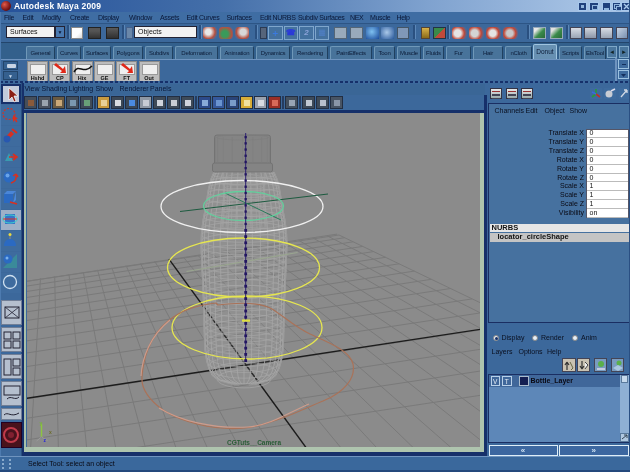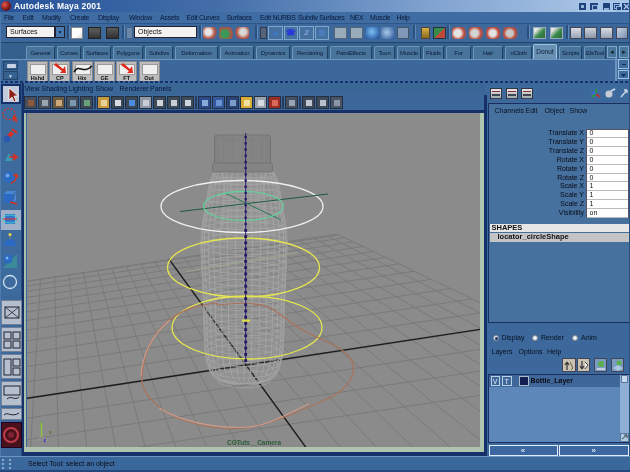--- a/index.html
+++ b/index.html
@@ -3,21 +3,21 @@
 <style>
 html,body{margin:0;padding:0;}
 #root{position:relative;width:630px;height:472px;background:#3c689b;overflow:hidden;font-family:"Liberation Sans",sans-serif;}
 #root div{overflow:visible;}
 svg{display:block;}
 </style></head>
 <body>
 <div id="root">
 <div style="position:absolute;left:0px;top:0px;width:630px;height:12px;background:linear-gradient(90deg,#26529a 0%,#446fa9 35%,#7fa2cf 68%,#a6c2e4 93%);"></div>
 <div style="position:absolute;left:1px;top:1px;width:10px;height:10px;background:radial-gradient(circle at 35% 35%,#e05a4a,#7a1515 60%,#3a0808);border-radius:5px;"></div>
-<div style="position:absolute;left:14px;top:0px;width:200px;height:12px;font:bold 8.5px &quot;Liberation Sans&quot;,sans-serif;color:#fff;line-height:12px;letter-spacing:0.2px;">Autodesk Maya 2001</div>
+<div style="position:absolute;left:14px;top:0px;width:200px;height:12px;font:bold 8.5px &quot;Liberation Sans&quot;,sans-serif;color:#fff;line-height:12px;letter-spacing:0.2px;">Autodesk Maya 2009</div>
 <div style="position:absolute;left:577.5px;top:1.5px;width:9.5px;height:9px;background:#20407c;border:1px solid #a8c8ec;box-sizing:border-box;">
       <div style="position:absolute;left:2px;top:2.5px;width:3.5px;height:2.5px;background:#90b4dc;"></div>
     </div>
 <div style="position:absolute;left:589px;top:1.5px;width:9.5px;height:9px;background:#20407c;border:1px solid #a8c8ec;box-sizing:border-box;">
       <div style="position:absolute;left:2px;top:2px;width:4px;height:3.5px;border:1px solid #90b4dc;"></div>
     </div>
 <div style="position:absolute;left:601.5px;top:1.5px;width:9.5px;height:9px;background:#20407c;border:1px solid #a8c8ec;box-sizing:border-box;">
       <div style="position:absolute;left:1.5px;top:5.5px;width:4.5px;height:1.5px;background:#90b4dc;"></div>
     </div>
 <div style="position:absolute;left:611.5px;top:1.5px;width:9.5px;height:9px;background:#20407c;border:1px solid #a8c8ec;box-sizing:border-box;">
@@ -585,21 +585,21 @@
 <div style="position:absolute;left:489px;top:173.54999999999998px;width:95px;height:8.87px;font:7px &quot;Liberation Sans&quot;,sans-serif;color:#0a0a14;text-align:right;line-height:8.9px;">Rotate Z</div>
 <div style="position:absolute;left:586.5px;top:173.54999999999998px;width:41px;height:8.87px;font:7px &quot;Liberation Sans&quot;,sans-serif;color:#111;line-height:8.9px;padding-left:3px;border-bottom:1px solid #bbb;box-sizing:border-box;">0</div>
 <div style="position:absolute;left:489px;top:182.42px;width:95px;height:8.87px;font:7px &quot;Liberation Sans&quot;,sans-serif;color:#0a0a14;text-align:right;line-height:8.9px;">Scale X</div>
 <div style="position:absolute;left:586.5px;top:182.42px;width:41px;height:8.87px;font:7px &quot;Liberation Sans&quot;,sans-serif;color:#111;line-height:8.9px;padding-left:3px;border-bottom:1px solid #bbb;box-sizing:border-box;">1</div>
 <div style="position:absolute;left:489px;top:191.29px;width:95px;height:8.87px;font:7px &quot;Liberation Sans&quot;,sans-serif;color:#0a0a14;text-align:right;line-height:8.9px;">Scale Y</div>
 <div style="position:absolute;left:586.5px;top:191.29px;width:41px;height:8.87px;font:7px &quot;Liberation Sans&quot;,sans-serif;color:#111;line-height:8.9px;padding-left:3px;border-bottom:1px solid #bbb;box-sizing:border-box;">1</div>
 <div style="position:absolute;left:489px;top:200.15999999999997px;width:95px;height:8.87px;font:7px &quot;Liberation Sans&quot;,sans-serif;color:#0a0a14;text-align:right;line-height:8.9px;">Scale Z</div>
 <div style="position:absolute;left:586.5px;top:200.15999999999997px;width:41px;height:8.87px;font:7px &quot;Liberation Sans&quot;,sans-serif;color:#111;line-height:8.9px;padding-left:3px;border-bottom:1px solid #bbb;box-sizing:border-box;">1</div>
 <div style="position:absolute;left:489px;top:209.02999999999997px;width:95px;height:8.87px;font:7px &quot;Liberation Sans&quot;,sans-serif;color:#0a0a14;text-align:right;line-height:8.9px;">Visibility</div>
 <div style="position:absolute;left:586.5px;top:209.02999999999997px;width:41px;height:8.87px;font:7px &quot;Liberation Sans&quot;,sans-serif;color:#111;line-height:8.9px;padding-left:3px;border-bottom:1px solid #bbb;box-sizing:border-box;">on</div>
-<div style="position:absolute;left:489.5px;top:223.5px;width:139px;height:8.5px;background:#e6e6e6;font:bold 7.5px &quot;Liberation Sans&quot;,sans-serif;color:#111;line-height:8.5px;padding-left:2px;box-sizing:border-box;">SHAPES</div>
+<div style="position:absolute;left:489.5px;top:223.5px;width:139px;height:8.5px;background:#e6e6e6;font:bold 7.5px &quot;Liberation Sans&quot;,sans-serif;color:#111;line-height:8.5px;padding-left:2px;box-sizing:border-box;">NURBS</div>
 <div style="position:absolute;left:489.5px;top:233px;width:139px;height:8.5px;background:#c4c4c4;font:bold 7.5px &quot;Liberation Sans&quot;,sans-serif;color:#111;line-height:8.5px;padding-left:8px;box-sizing:border-box;">locator_circleShape</div>
 <div style="position:absolute;left:492.5px;top:334.5px;width:6px;height:6px;background:#e8f0f8;border-radius:3px;border:1px solid #888;box-sizing:border-box;">
       <div style="position:absolute;left:1.5px;top:1.5px;width:2.5px;height:2.5px;border-radius:2px;background:#16306a;"></div>
     </div>
 <div style="position:absolute;left:501.5px;top:332.5px;width:40px;height:10px;font:7px &quot;Liberation Sans&quot;,sans-serif;color:#0a1020;line-height:10px;">Display</div>
 <div style="position:absolute;left:532px;top:334.5px;width:6px;height:6px;background:#e8f0f8;border-radius:3px;border:1px solid #888;box-sizing:border-box;"></div>
 <div style="position:absolute;left:541px;top:332.5px;width:40px;height:10px;font:7px &quot;Liberation Sans&quot;,sans-serif;color:#0a1020;line-height:10px;">Render</div>
 <div style="position:absolute;left:571.5px;top:334.5px;width:6px;height:6px;background:#e8f0f8;border-radius:3px;border:1px solid #888;box-sizing:border-box;"></div>
 <div style="position:absolute;left:581px;top:332.5px;width:40px;height:10px;font:7px &quot;Liberation Sans&quot;,sans-serif;color:#0a1020;line-height:10px;">Anim</div>
 <div style="position:absolute;left:491.5px;top:346.5px;width:40px;height:10px;font:7px &quot;Liberation Sans&quot;,sans-serif;color:#0a1020;line-height:10px;">Layers</div>

